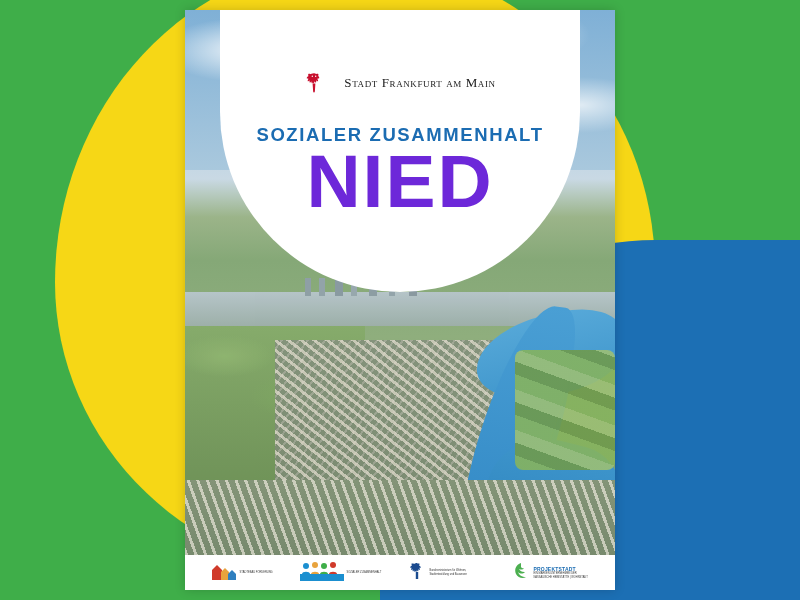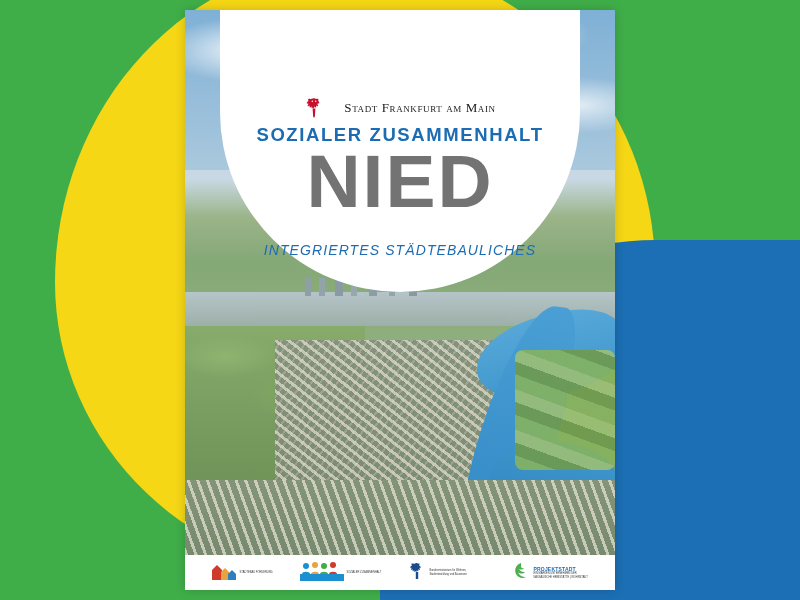--- a/index.html
+++ b/index.html
@@ -160,21 +160,20 @@
     left: 0; top: 62px;
     width: 430px;
     display: flex;
     flex-direction: column;
     align-items: center;
   }
   .crest-row {
     display: flex;
     align-items: center;
     gap: 20px;
-    margin-top: 25px;
   }
   .crest-eagle { display:block; }
   .crest-text {
     font-family: "Liberation Serif", serif;
     font-size: 13px;
     letter-spacing: .6px;
     color: #1a1a1a;
     font-variant: small-caps;
     white-space: nowrap;
   }
@@ -190,21 +189,21 @@
     color: #1b6cb2;
   }
   .bigtitle {
     position: absolute;
     left: 0; top: 134px;
     width: 430px;
     text-align: center;
     font-size: 75px;
     font-weight: bold;
     letter-spacing: 2px;
-    color: #737373;
+    color: #6d28d9;
     line-height: 1;
   }
   .subtitle {
     position: absolute;
     left: 0; top: 230px;
     width: 430px;
     text-align: center;
     font-size: 14px;
     font-style: italic;
     letter-spacing: 1.1px;
@@ -276,21 +275,21 @@
           <circle cx="11.7" cy="4.2" r=".7" fill="#ffffff"></circle>
         </svg>
       </span>
       <span class="crest-text">Stadt Frankfurt am Main</span>
     </div>
   </div>
 
   <div class="kicker">SOZIALER ZUSAMMENHALT</div>
   <div class="bigtitle">NIED</div>
   <div class="subtitle">
-    <span>INTEGRIERTES STÄDTEBAULICHES</span><br>
+    <br>
   </div>
 
   <div class="logo-bar">
 
     <div class="logo">
       <span>
         <svg width="26" height="20" viewBox="0 0 26 20" aria-hidden="true">
           <path d="M1 19V9l5-5 5 5v10z" fill="#d03a2a"></path>
           <path d="M10 19V11l4-4 4 4v8z" fill="#e8a33d"></path>
           <path d="M17 19v-6l4-4 4 4v6z" fill="#2f7fbf"></path>

